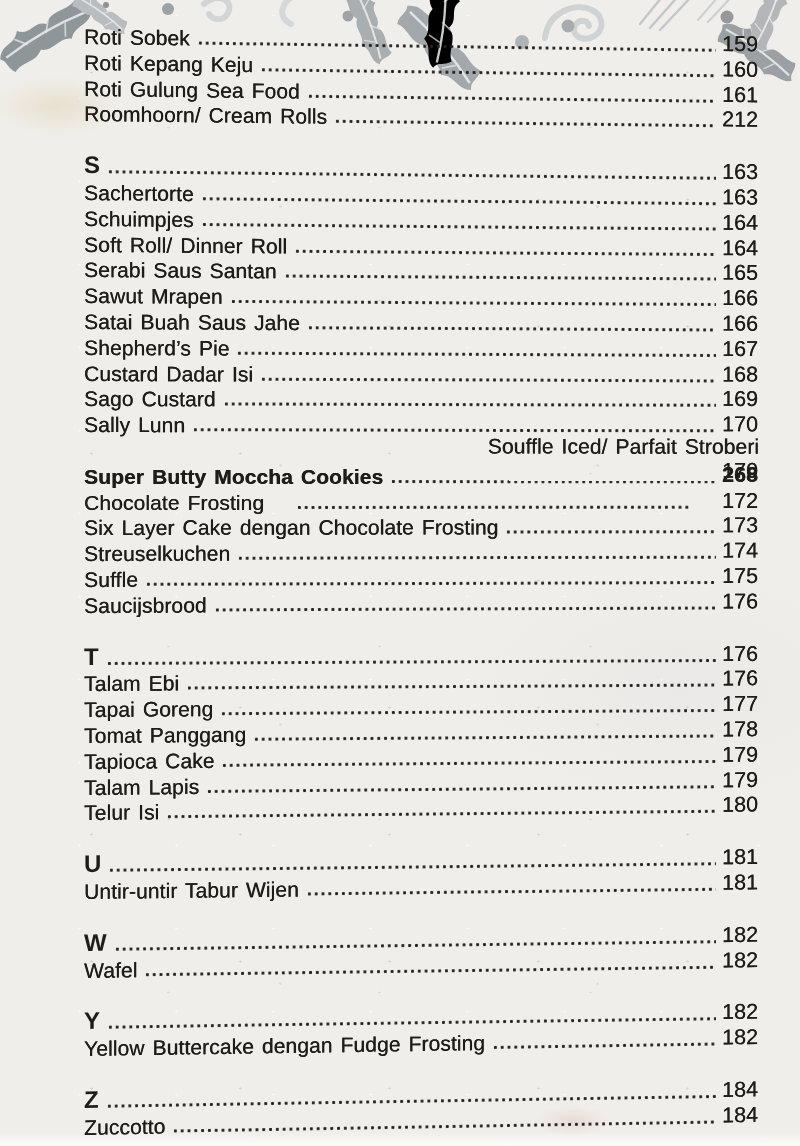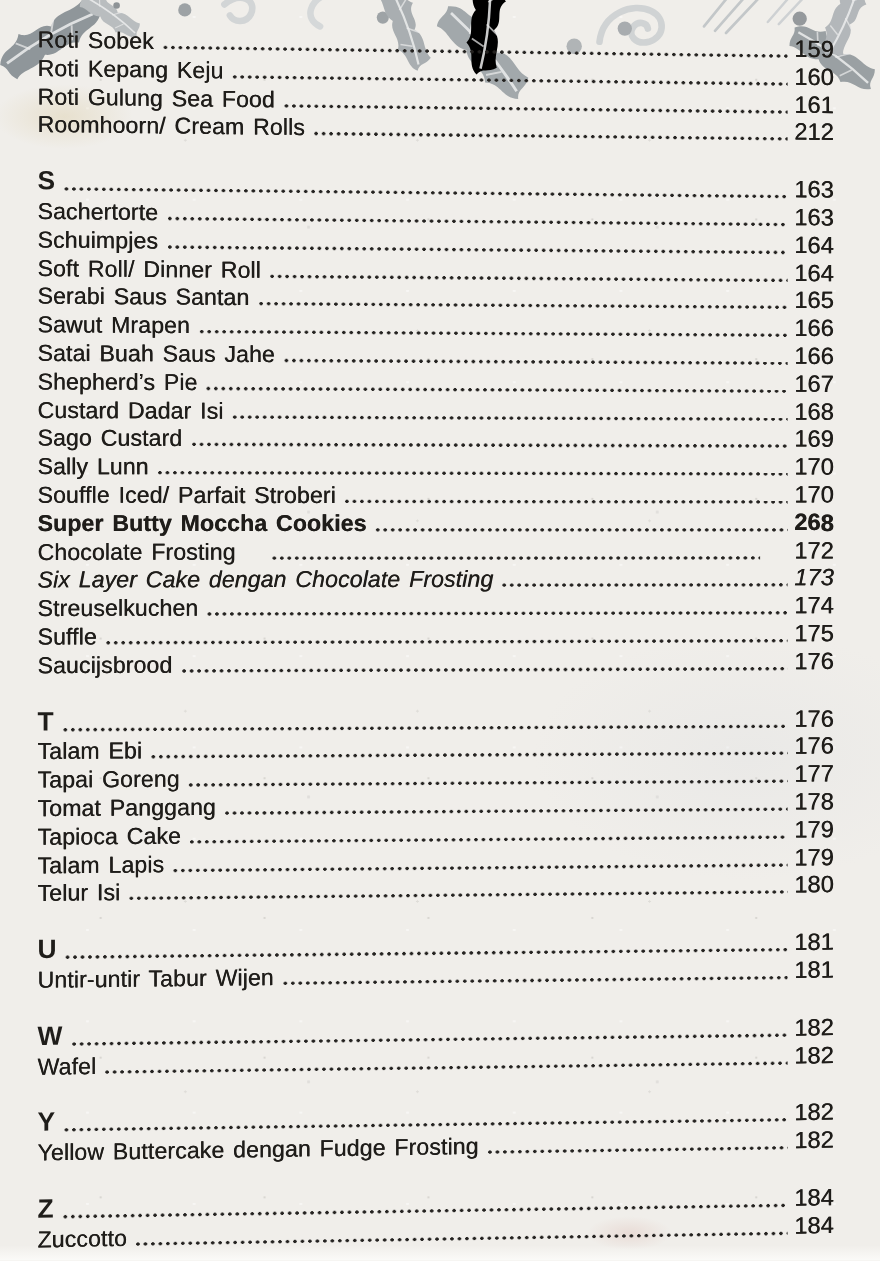--- a/index.html
+++ b/index.html
@@ -32,21 +32,21 @@
       31px 57px;
   }
   .page::after{
     content:"";position:absolute;left:0;right:0;bottom:0;height:14px;
     background:linear-gradient(to bottom, rgba(253,253,251,0), rgba(253,253,251,0.85));
     pointer-events:none;
   }
   .band{position:absolute;top:0;left:0;z-index:0;pointer-events:none;}
   .toc{
     position:relative;z-index:1;
-    padding:21px 36px 0 34px;
+    padding:21px 36px 0 84px;
     color:#1f1d1a;
   }
   .row{
     display:flex;align-items:flex-end;height:25.8px;
     transform-origin:0 50%;
   }
   .row .title{
     white-space:nowrap;font-size:21px;line-height:1;
     word-spacing:2px;letter-spacing:0.1px;
     text-shadow:0.35px 0 0 #1f1d1a;
@@ -177,36 +177,36 @@
       <div class="row" style="transform: skewY(0.168deg);">
       <span class="title">Sago Custard</span>
       <span class="leader"></span>
       <span class="pagenum">169</span>
     </div>
       <div class="row" style="transform: skewY(0.119deg);">
       <span class="title">Sally Lunn</span>
       <span class="leader"></span>
       <span class="pagenum">170</span>
     </div>
-      <div class="row" style="transform: skewY(0.071deg);">
+      <div class="row" style="transform: skewY(0.071deg); flex-direction: column;">
       <span class="title">Souffle Iced/ Parfait Stroberi</span>
       <span class="leader"></span>
       <span class="pagenum">170</span>
     </div>
       <div class="row" style="transform: skewY(0.022deg); font-weight: bold;">
       <span class="title">Super Butty Moccha Cookies</span>
       <span class="leader"></span>
       <span class="pagenum">268</span>
     </div>
       <div class="row" style="transform: skewY(-0.026deg); gap: 25px;">
       <span class="title">Chocolate Frosting</span>
       <span class="leader"></span>
       <span class="pagenum">172</span>
     </div>
-      <div class="row" style="transform: skewY(-0.075deg); font-style: italic;">
+      <div class="row" style="transform: skewY(-0.075deg);">
       <span class="title">Six Layer Cake dengan Chocolate Frosting</span>
       <span class="leader"></span>
       <span class="pagenum">173</span>
     </div>
       <div class="row" style="transform: skewY(-0.124deg);">
       <span class="title">Streuselkuchen</span>
       <span class="leader"></span>
       <span class="pagenum">174</span>
     </div>
       <div class="row" style="transform: skewY(-0.172deg);">

